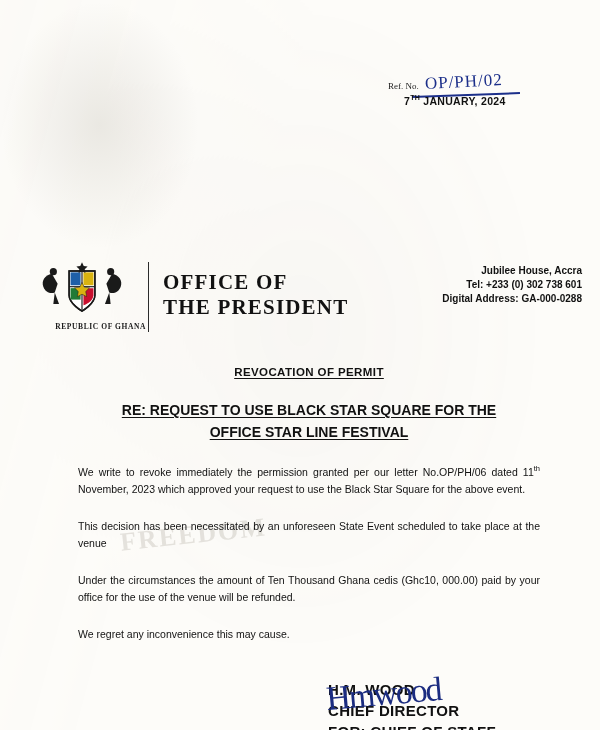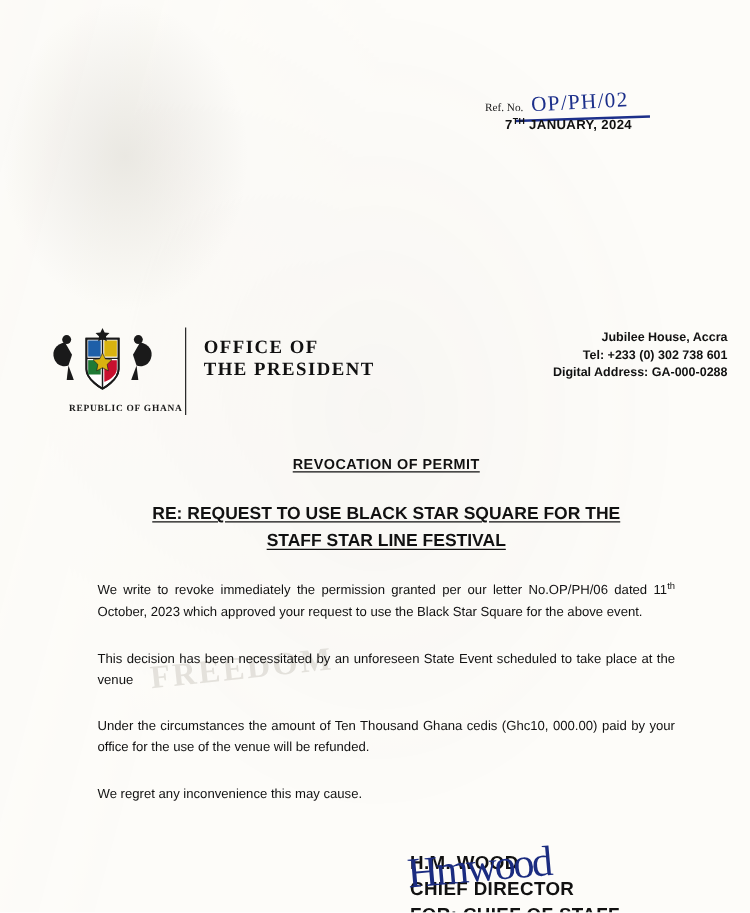--- a/index.html
+++ b/index.html
@@ -87,21 +87,21 @@
     font-weight: bold;
   }
   .rule-v {
     width: 1px;
     background: #2b2b2b;
     height: 70px;
     margin: 2px 14px 0 2px;
   }
   .office-title {
     font-family: "Liberation Serif", serif;
-    font-size: 15px;
+    font-size: 21px;
     font-weight: bold;
     letter-spacing: 1.2px;
     line-height: 1.18;
     padding-top: 10px;
     color: #111;
     width: 190px;
   }
   .contact {
     margin-left: auto;
     text-align: right;
@@ -279,24 +279,24 @@
   <div class="datestamp">
     <span>7</span><sup>TH</sup>&nbsp;<span>JANUARY, 2024</span>
   </div>
 
   <div class="body-wrap">
 
     <div class="title-main">REVOCATION OF PERMIT</div>
 
     <div class="subject">
       <div>RE: REQUEST TO USE BLACK STAR SQUARE FOR THE</div>
-      <div>STAFF STAR LINE FESTIVAL</div>
-    </div>
-
-    <p class="para"><span>We write to revoke immediately the permission granted per our letter No.OP/PH/06 dated 11</span><sup>th</sup><span> October, 2023 which approved your request to use the Black Star Square for the above event.</span></p>
+      <div>OFFICE STAR LINE FESTIVAL</div>
+    </div>
+
+    <p class="para"><span>We write to revoke immediately the permission granted per our letter No.OP/PH/06 dated 11</span><sup>th</sup><span> November, 2023 which approved your request to use the Black Star Square for the above event.</span></p>
 
     <p class="para">This decision has been necessitated by an unforeseen State Event scheduled to take place at the venue</p>
 
     <p class="para">Under the circumstances the amount of Ten Thousand Ghana cedis (Ghc10, 000.00) paid by your office for the use of the venue will be refunded.</p>
 
     <p class="para">We regret any inconvenience this may cause.</p>
 
     <div class="sig-block">
       <div class="sig-scribble">Hmwood</div>
       <div class="sig-name">H.M. WOOD</div>

